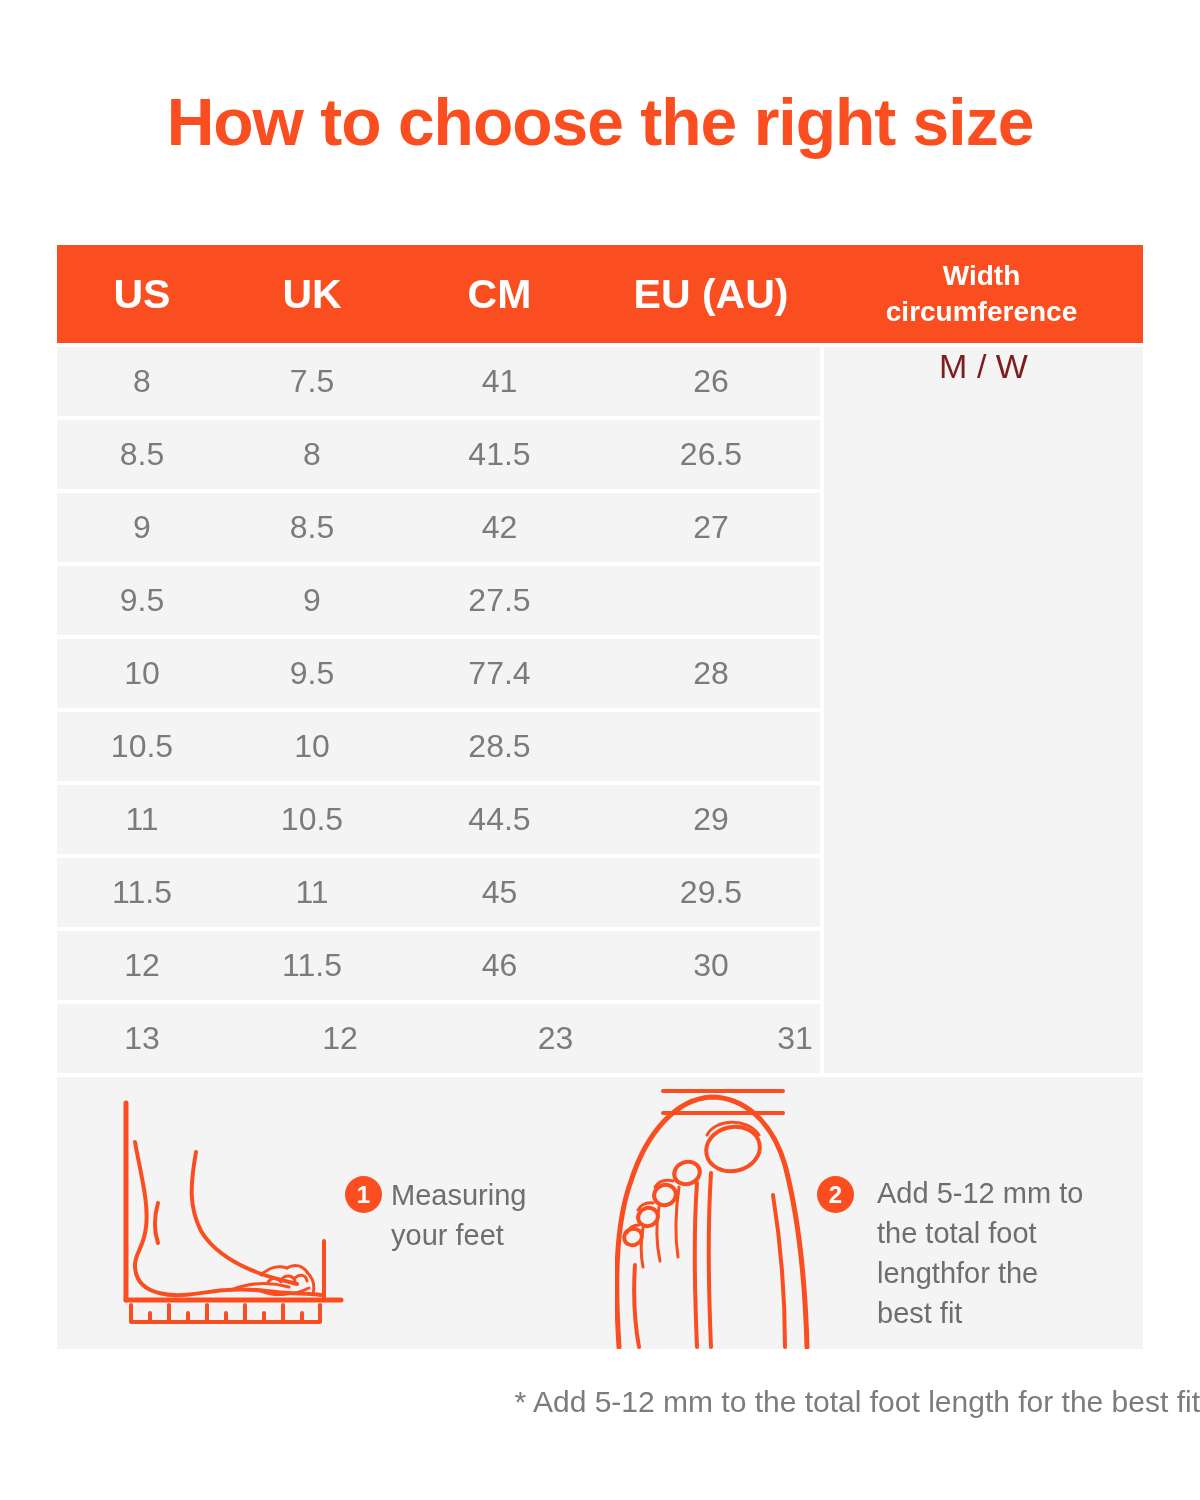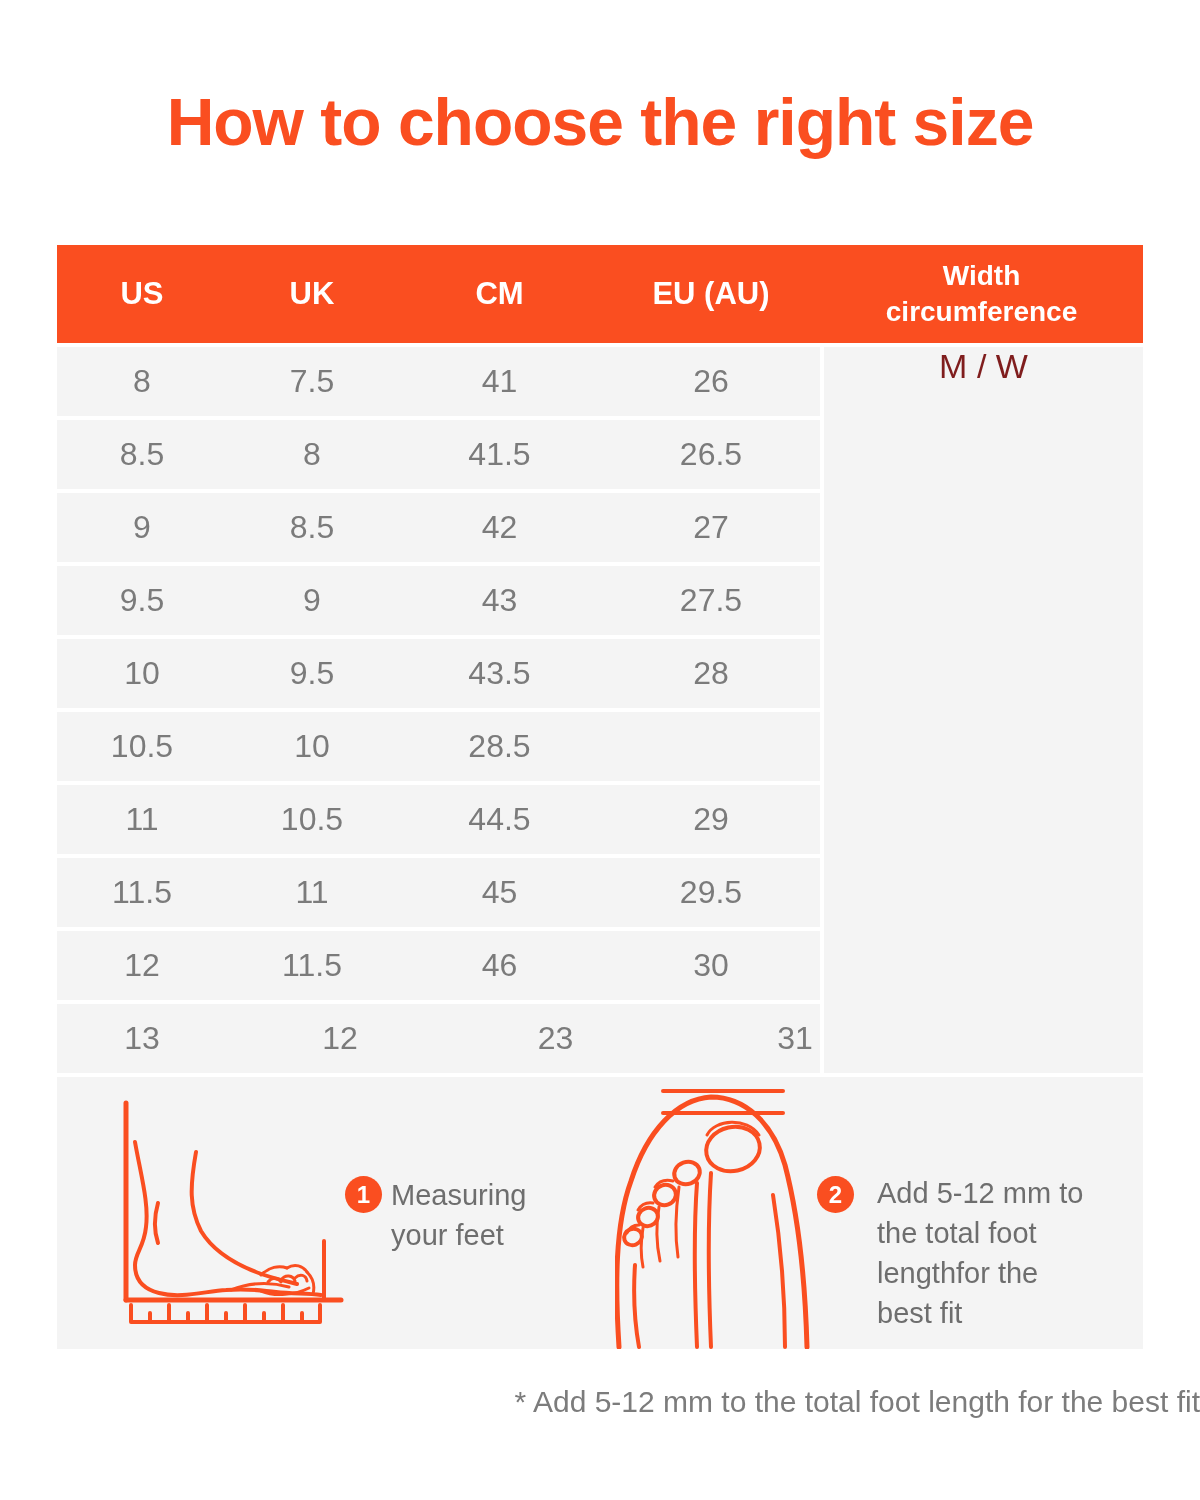--- a/index.html
+++ b/index.html
@@ -18,21 +18,21 @@
     position:absolute;top:84px;left:0;width:100%;
     text-align:center;font-size:66px;font-weight:700;letter-spacing:-1px;
     color:var(--accent);
   }
   .sheet{position:absolute;left:57px;top:245px;width:1086px;}
   .thead{
     display:grid;grid-template-columns:170px 170px 205px 218px 323px;
     background:var(--accent);height:98px;align-items:center;
   }
   .th{
-    color:#fff;font-weight:700;font-size:31px;text-align:center;
+    color:#fff;font-weight:700;font-size:41px;text-align:center;
   }
   .th.wide{font-size:28px;line-height:36px;}
   .th.wide span{display:inline-block;max-width:230px;}
   .tbody{display:flex;margin-top:4px;}
   .rows{width:763px;}
   .row{
     display:grid;grid-template-columns:170px 170px 205px 218px;
     background:var(--panel);height:69px;margin-bottom:4px;align-items:center;
   }
   .row:last-child{margin-bottom:0;gap:28px;}
@@ -101,27 +101,26 @@
         </div>
           <div class="row">
           <div class="cell">9</div>
           <div class="cell">8.5</div>
           <div class="cell">42</div>
           <div class="cell">27</div>
         </div>
           <div class="row">
           <div class="cell">9.5</div>
           <div class="cell">9</div>
-          <div class="cell">43</div>
           <div class="cell">27.5</div>
         </div>
           <div class="row">
           <div class="cell">10</div>
           <div class="cell">9.5</div>
-          <div class="cell">43.5</div>
+          <div class="cell">77.4</div>
           <div class="cell">28</div>
         </div>
           <div class="row">
           <div class="cell">10.5</div>
           <div class="cell">10</div>
           <div class="cell">28.5</div>
         </div>
           <div class="row">
           <div class="cell">11</div>
           <div class="cell">10.5</div>

